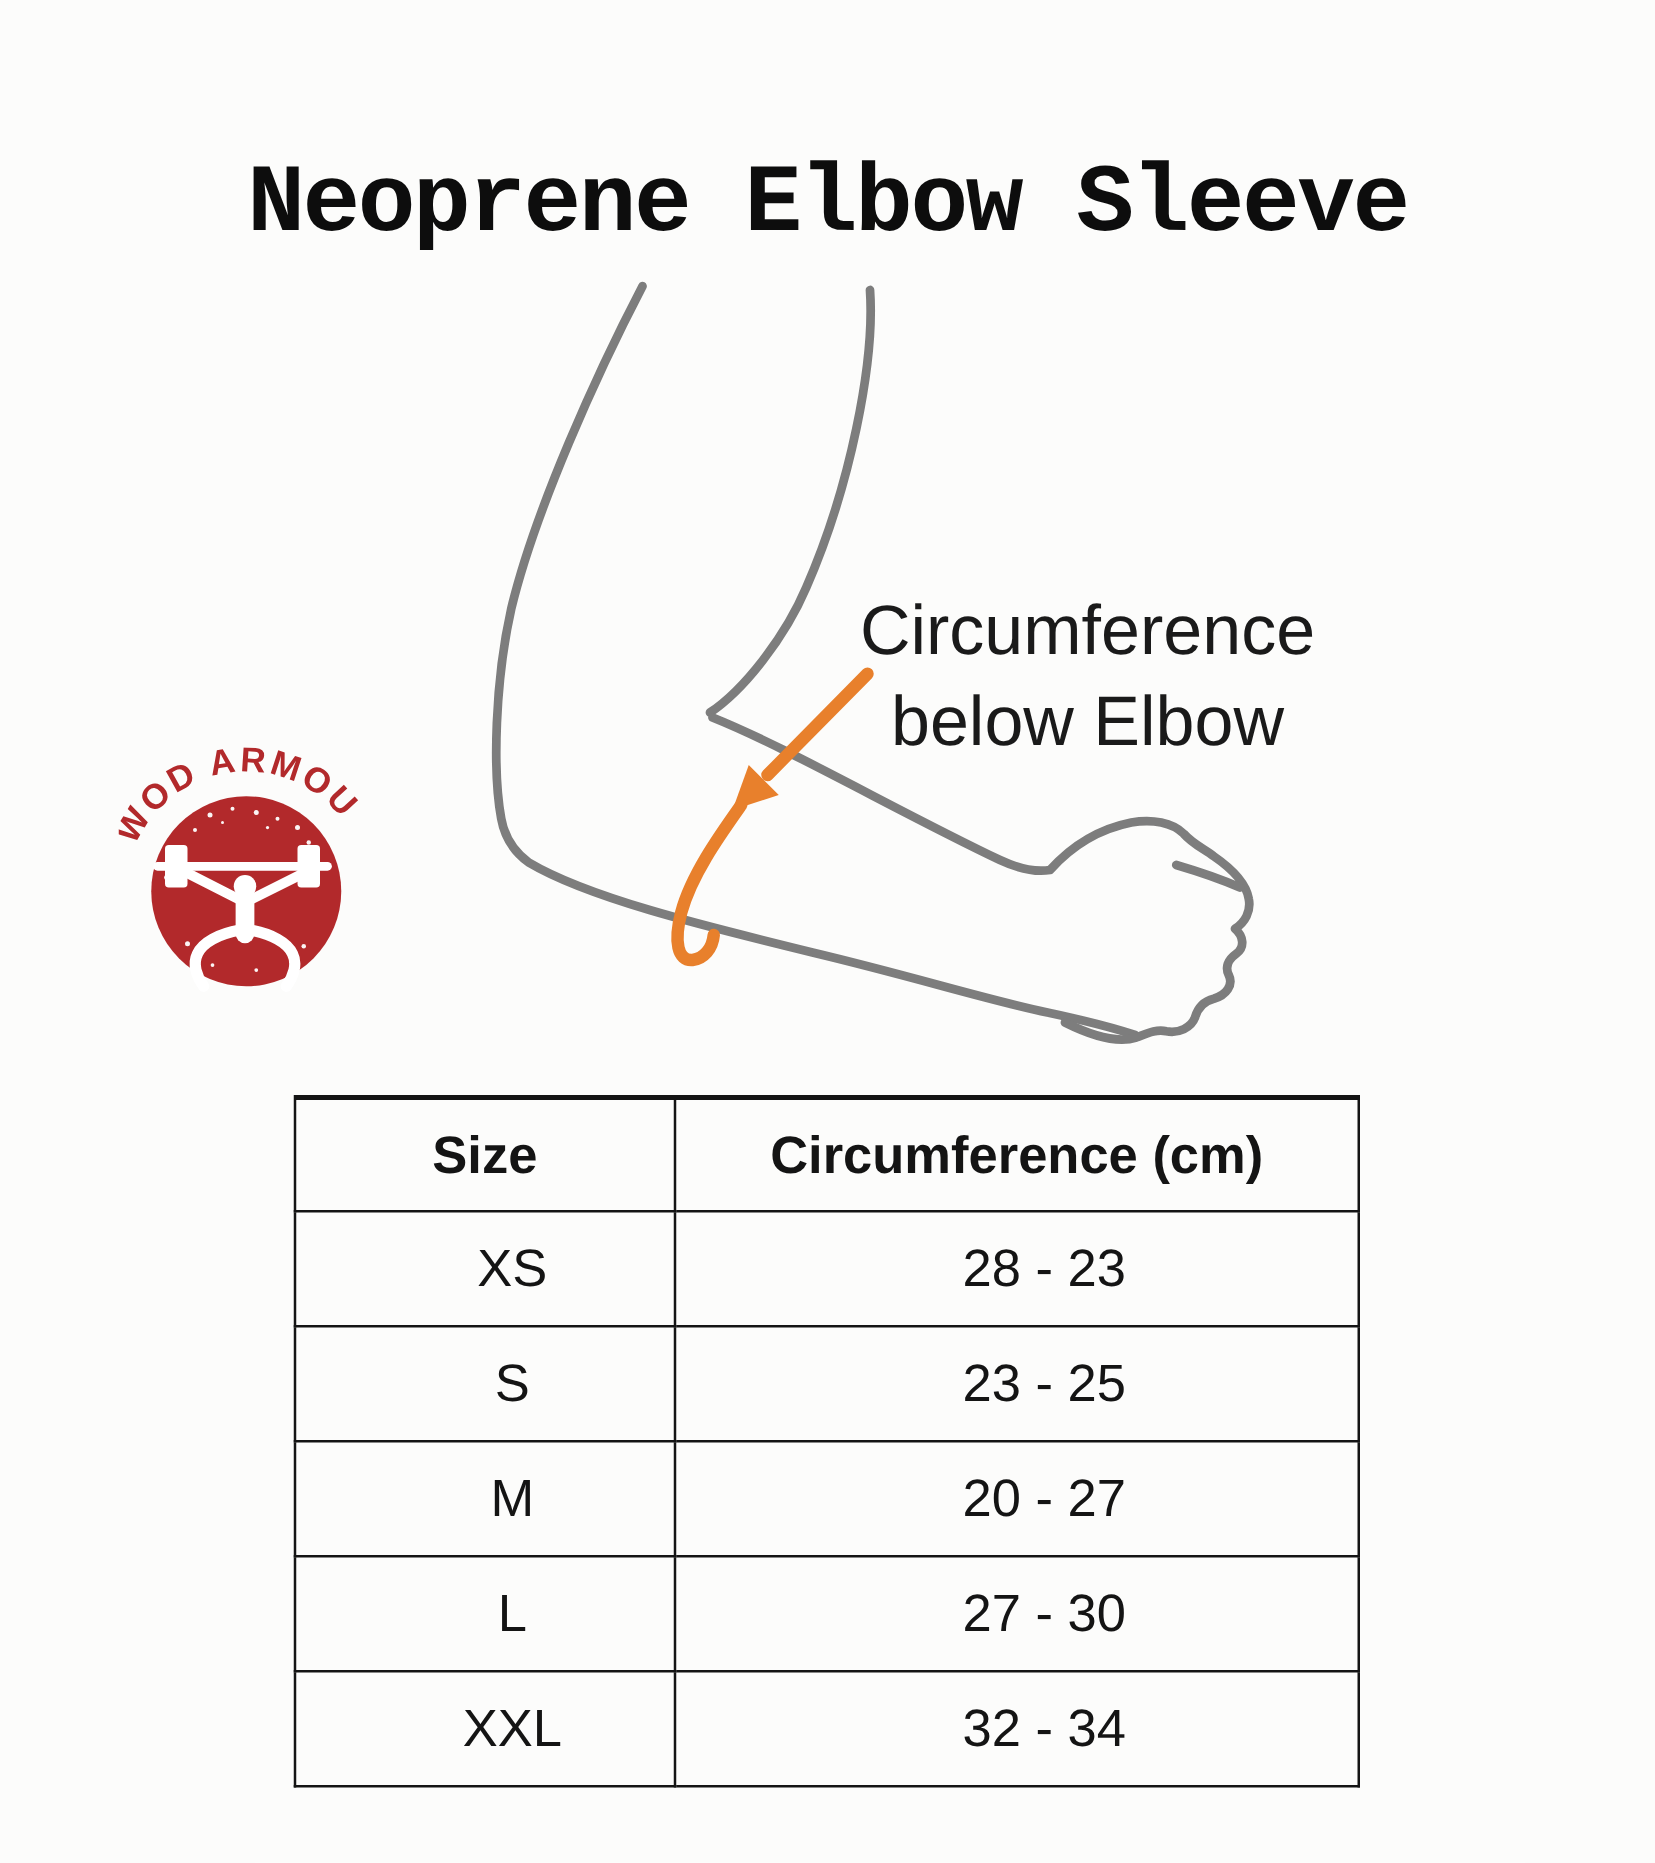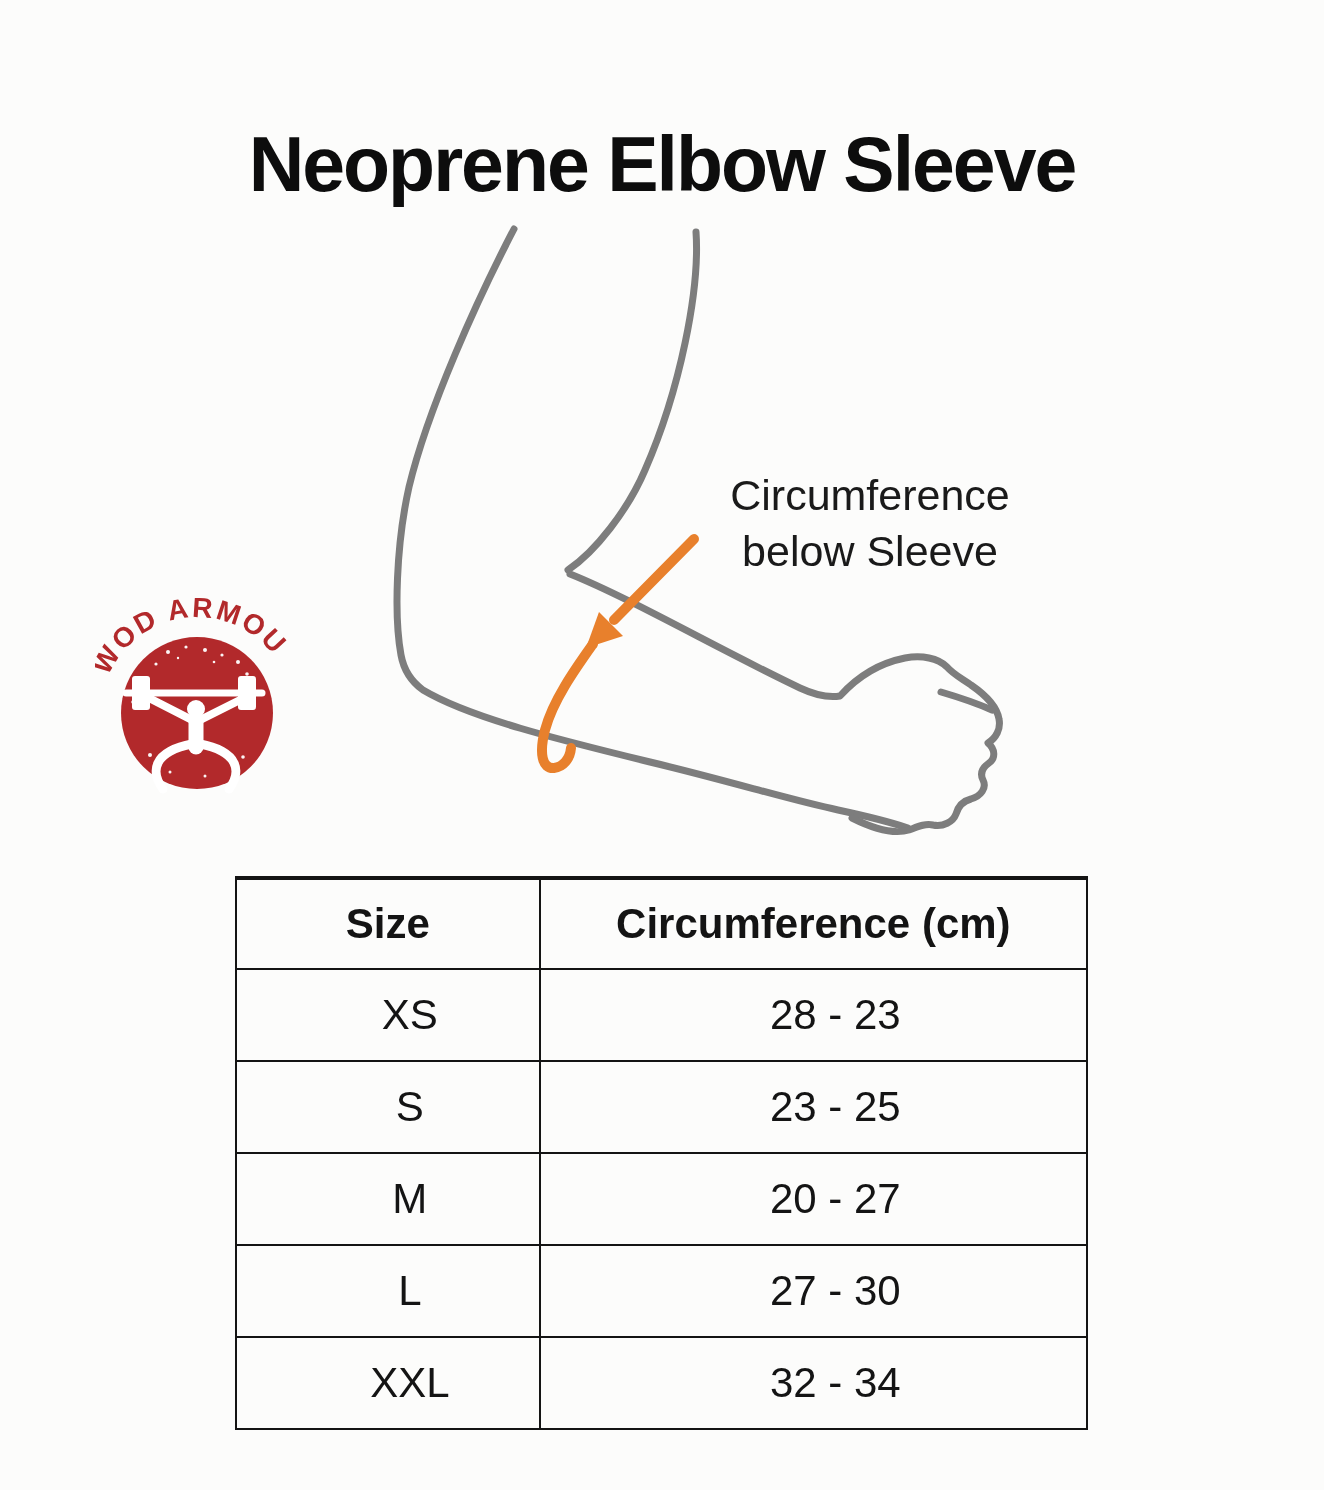--- a/index.html
+++ b/index.html
@@ -4,25 +4,25 @@
 <style>
   html,body{margin:0;padding:0;}
   body{font-family:"Liberation Sans",sans-serif;background:#ffffff;}
   #stage{
     position:relative;width:1324px;height:1490px;overflow:hidden;
     background:#fcfcfb;
   }
   .title{
     position:absolute;left:0;right:0;top:74px;
     text-align:center;font-size:77px;font-weight:700;
-    letter-spacing:-2px;color:#0d0d0d;line-height:1;
+    letter-spacing:-2px;color:#0d0d0d;line-height:1;font-family:Liberation Mono, monospace;
   }
   .annotation{
     position:absolute;left:640px;top:468px;width:460px;
-    text-align:center;font-size:43px;font-weight:500;
+    text-align:center;font-size:56px;font-weight:500;
     color:#1a1a1a;line-height:1.3;
   }
   .arm-svg{position:absolute;left:370px;top:215px;width:670px;height:660px;}
   .logo-svg{position:absolute;left:95px;top:598px;width:212px;height:218px;}
   .size-table{
     position:absolute;left:235px;top:876px;
     border-collapse:collapse;table-layout:fixed;width:853px;
     border:2px solid #141414;border-top-width:4px;
   }
   .size-table th,.size-table td{
@@ -79,21 +79,21 @@
       <polygon points="586,648 599,612 623,636" fill="#E8802C"></polygon>
       <path fill="none" stroke-width="10" stroke-linecap="round" d="M 593 644
                C 576 668, 553 700, 545 730
                C 539 753, 542 769, 554 768
                C 563 767, 570 759, 571 748" stroke="#E8802C"></path>
     </g>
   </svg>
 
   <div class="annotation">
     <div>Circumference</div>
-    <div>below Sleeve</div>
+    <div>below Elbow</div>
   </div>
 
   <svg class="logo-svg" viewBox="95 598 212 218" aria-hidden="true">
     <defs>
       <path id="logoArc" d="M 114 665 A 96 96 0 0 1 280 665"></path>
     </defs>
     <text font-size="28" font-weight="700" letter-spacing="2.5" fill="#B2292B">
       <textPath href="#logoArc" startOffset="50%" text-anchor="middle">WOD ARMOUR</textPath>
     </text>
     <circle cx="197" cy="713" r="76" fill="#B2292B"></circle>

